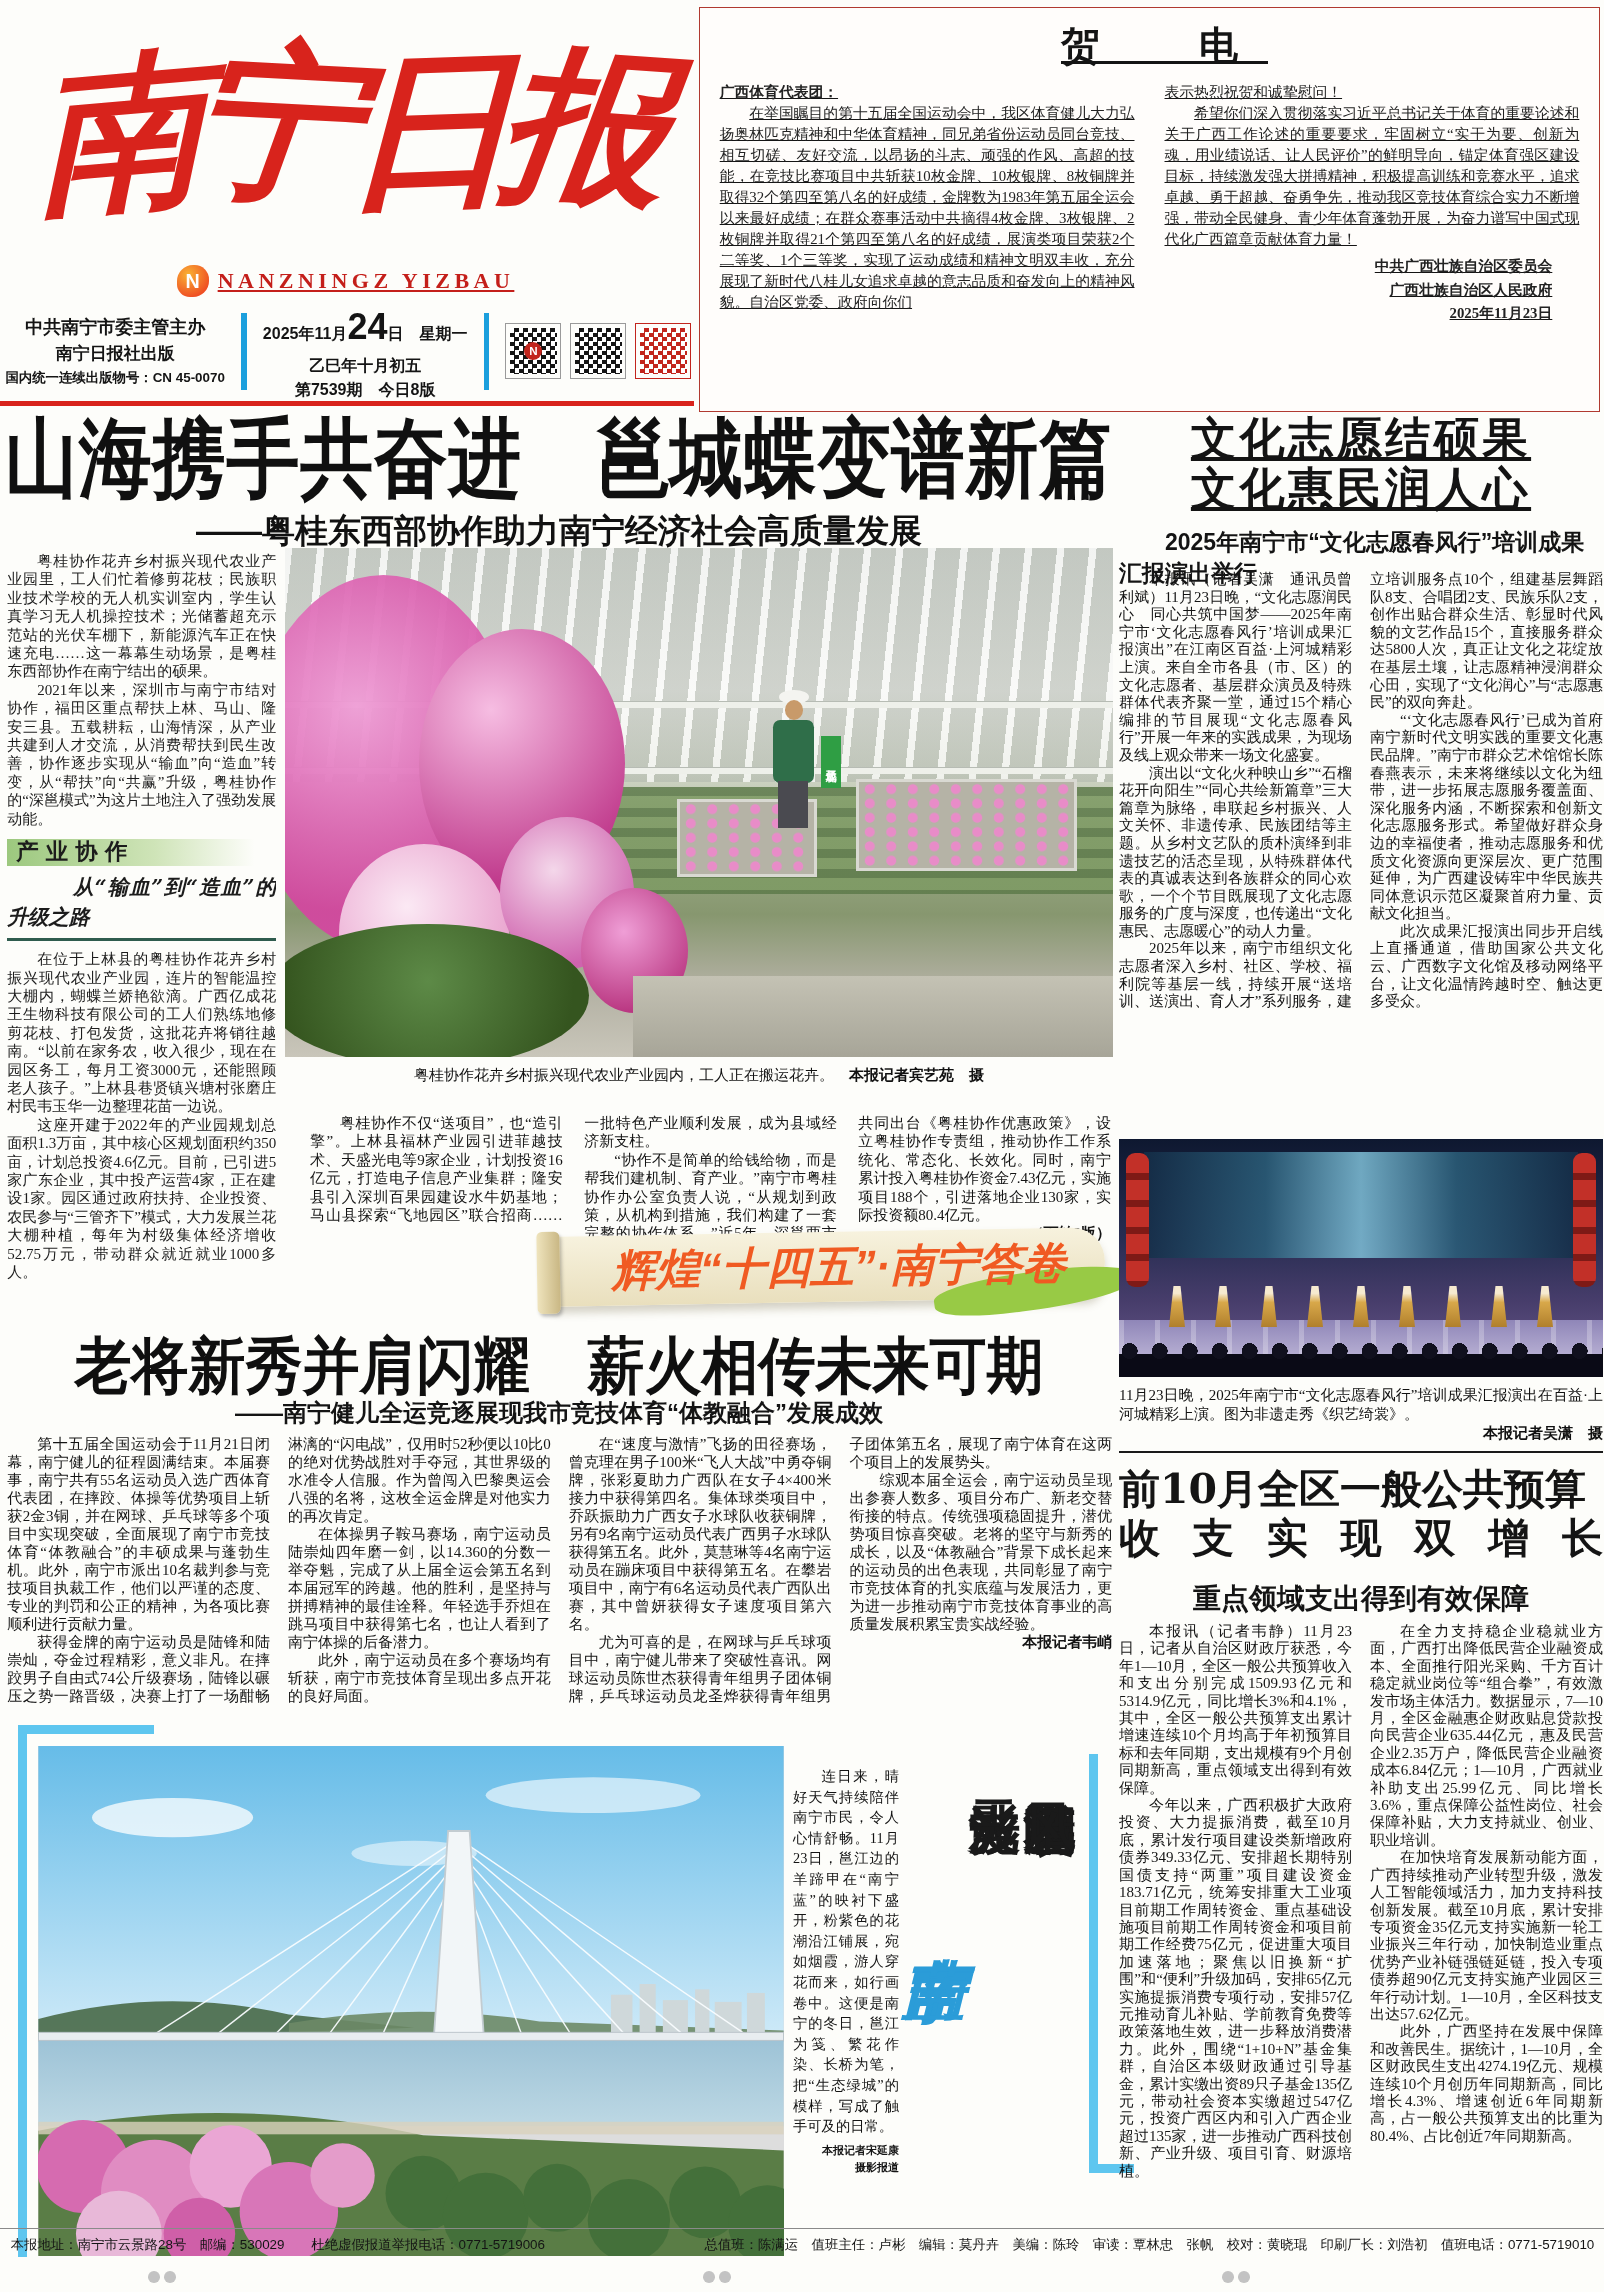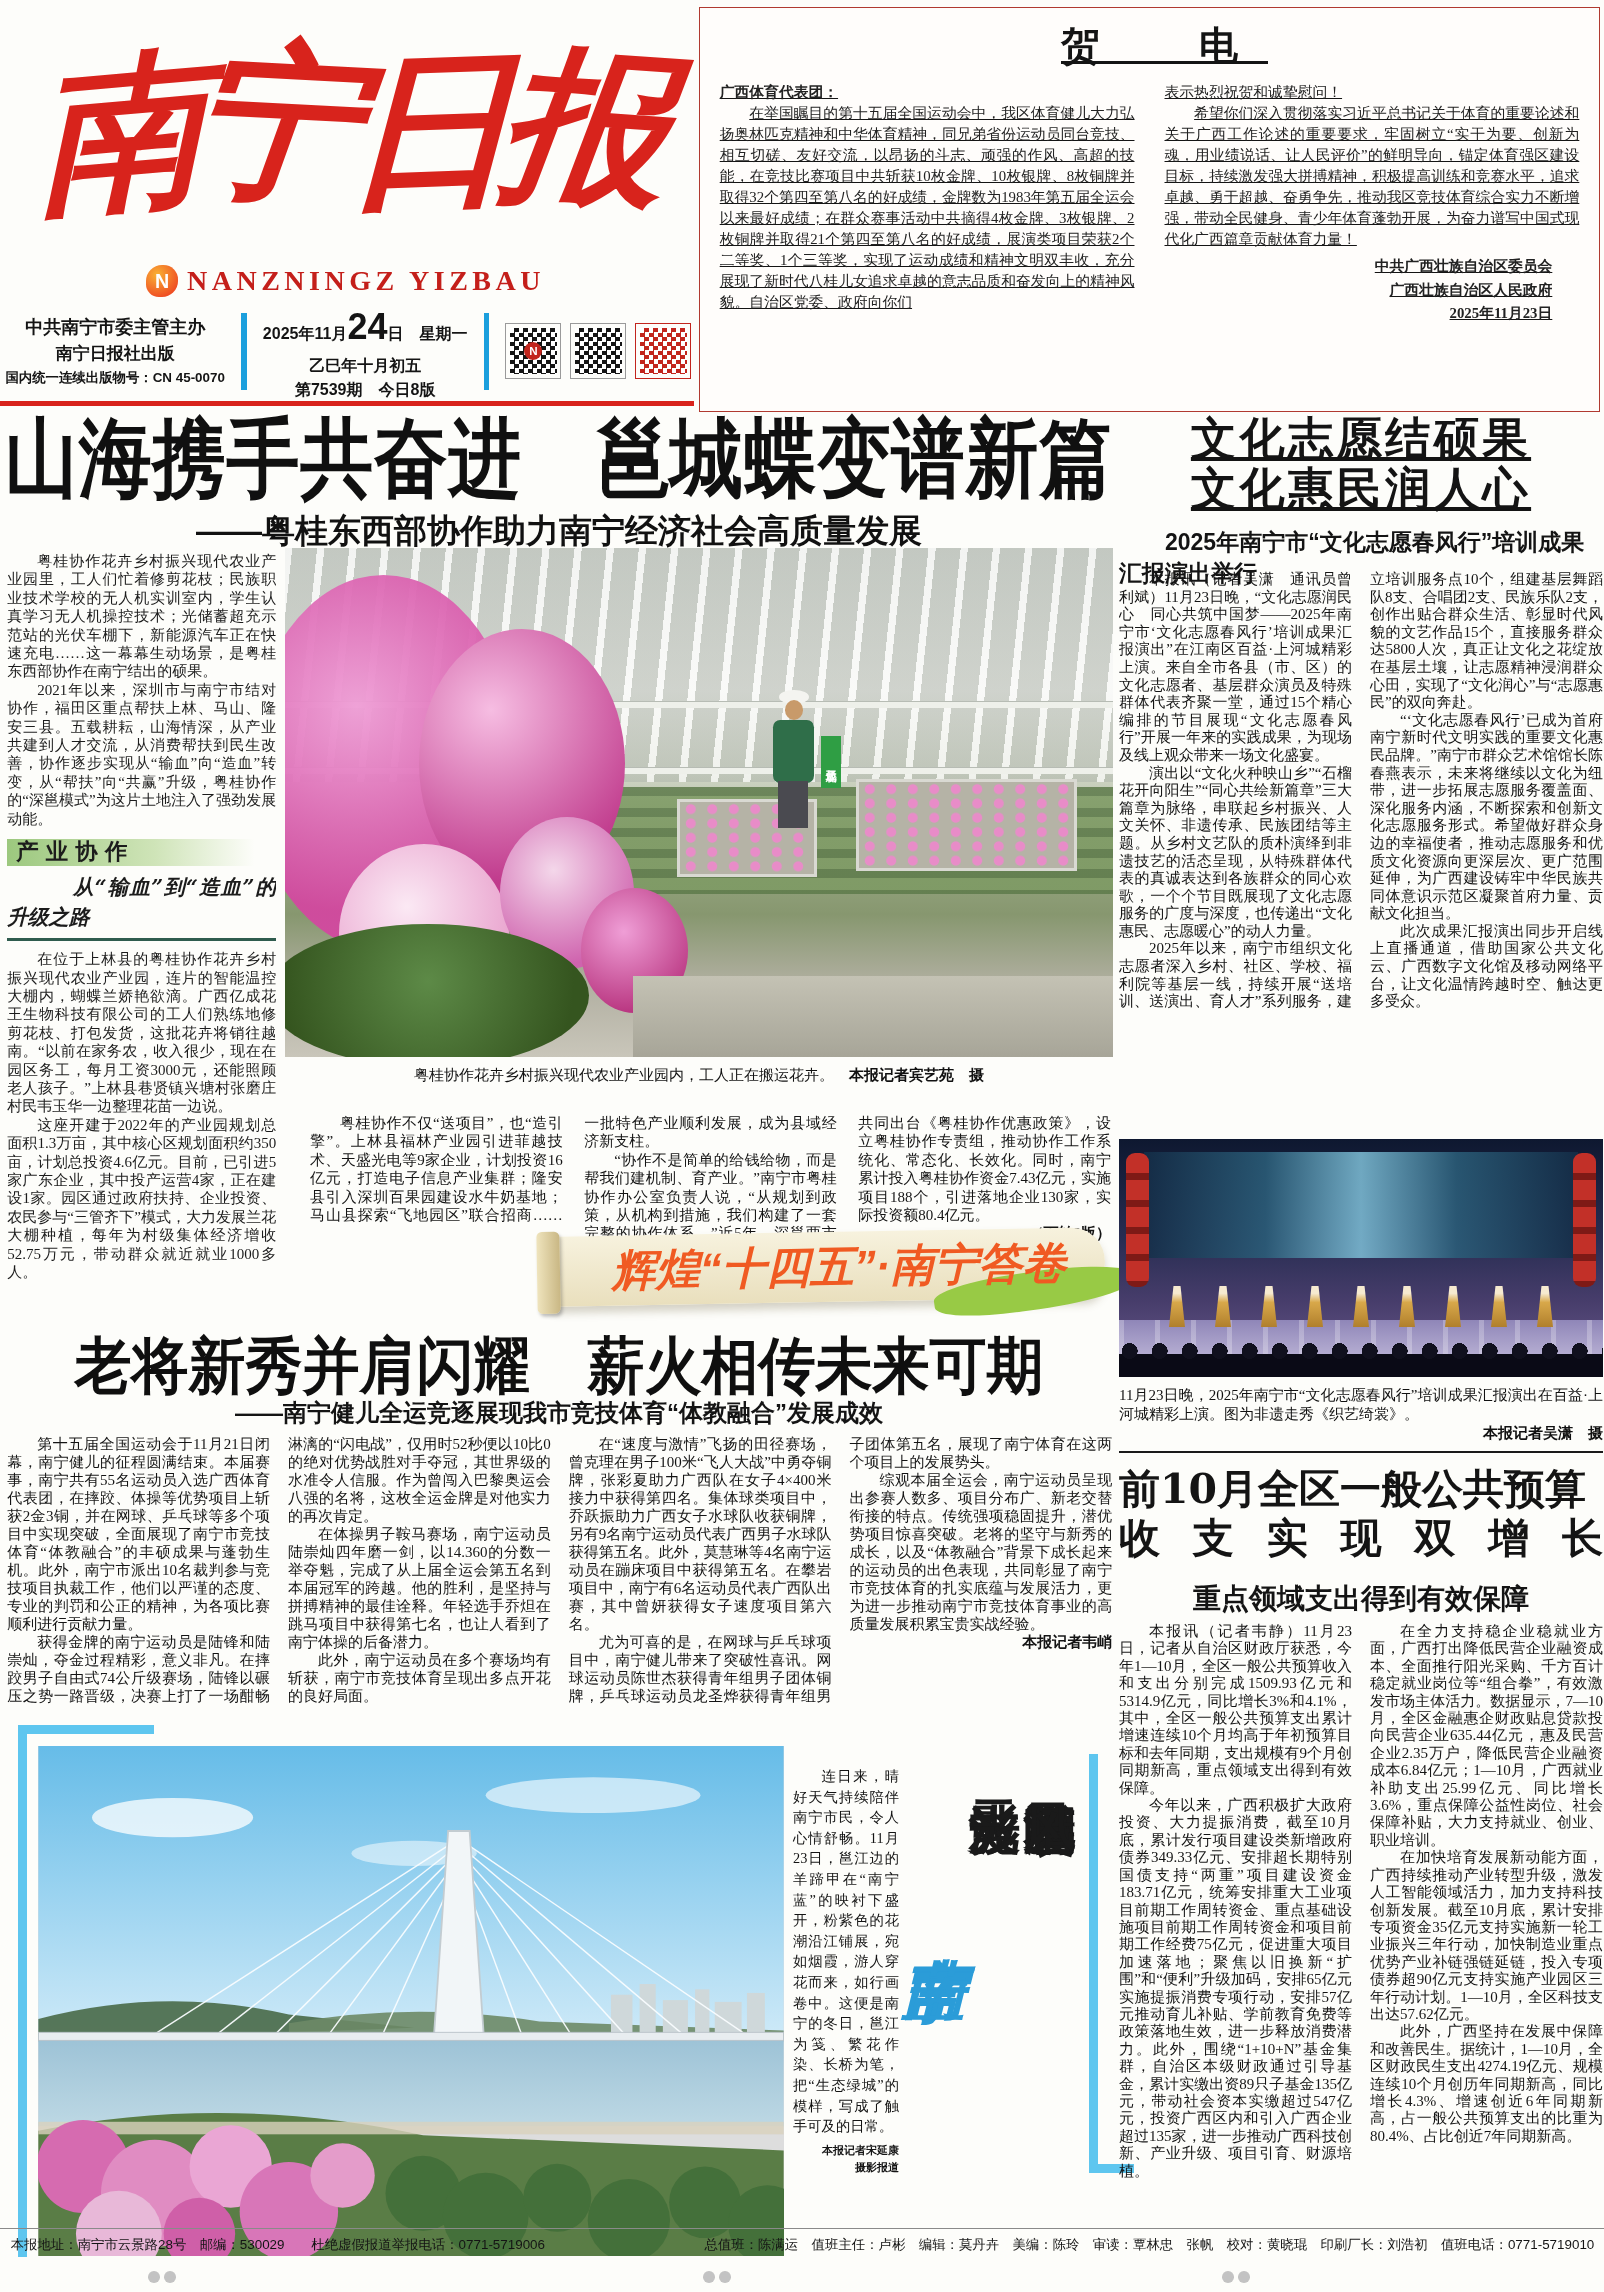--- a/index.html
+++ b/index.html
@@ -16,22 +16,22 @@
          font-style:italic;transform:skewX(-3deg);}
   .calli span{display:inline-block;}
   .calli span:nth-child(1){transform:rotate(-5deg) translateY(7.2px);}
   .calli span:nth-child(2){transform:rotate(3deg) translateY(-5.4px);}
   .calli span:nth-child(3){transform:rotate(-2deg) translateY(3.6px);}
   .calli span:nth-child(4){transform:rotate(4deg);}
   .logo-n{display:inline-block;width:32px;height:32px;border-radius:50% 45% 50% 40%;
           background:radial-gradient(circle at 35% 30%,#f9b234,#ef4e23 75%);
           color:#fff;font-weight:900;font-size:19.7px;line-height:32px;text-align:center;
           font-family:"Liberation Sans",sans-serif;vertical-align:middle;margin-right:9px;}
-  .romz{color:#c41f1a;font-weight:bold;font-size:28px;letter-spacing:4.5px;
-        font-family:"Liberation Serif",serif;vertical-align:middle;}
+  .romz{color:#c41f1a;font-weight:bold;font-size:22px;letter-spacing:4.5px;
+        font-family:"Liberation Serif",serif;vertical-align:middle;text-decoration:underline;}
   .inforow{display:flex;align-items:center;justify-content:space-between;}
   .pubblock{font-family:"Liberation Sans",sans-serif;text-align:center;line-height:1.55;}
   .pubblock .b1{font-size:18px;font-weight:bold;}
   .pubblock .b2{font-size:17px;font-weight:bold;}
   .pubblock .b3{font-size:13.4px;font-weight:bold;}
   .bluebar{width:5.4px;height:77px;background:#1b9fdd;}
   .dateblock{text-align:center;font-family:"Liberation Sans",sans-serif;line-height:1.5;}
   .dateblock .big{font-size:36px;font-weight:bold;}
   .dateblock .sm{font-size:16px;font-weight:bold;}
   .qr{width:56px;height:56px;background-color:#fff;border:0.9px solid #9a9a9a;

